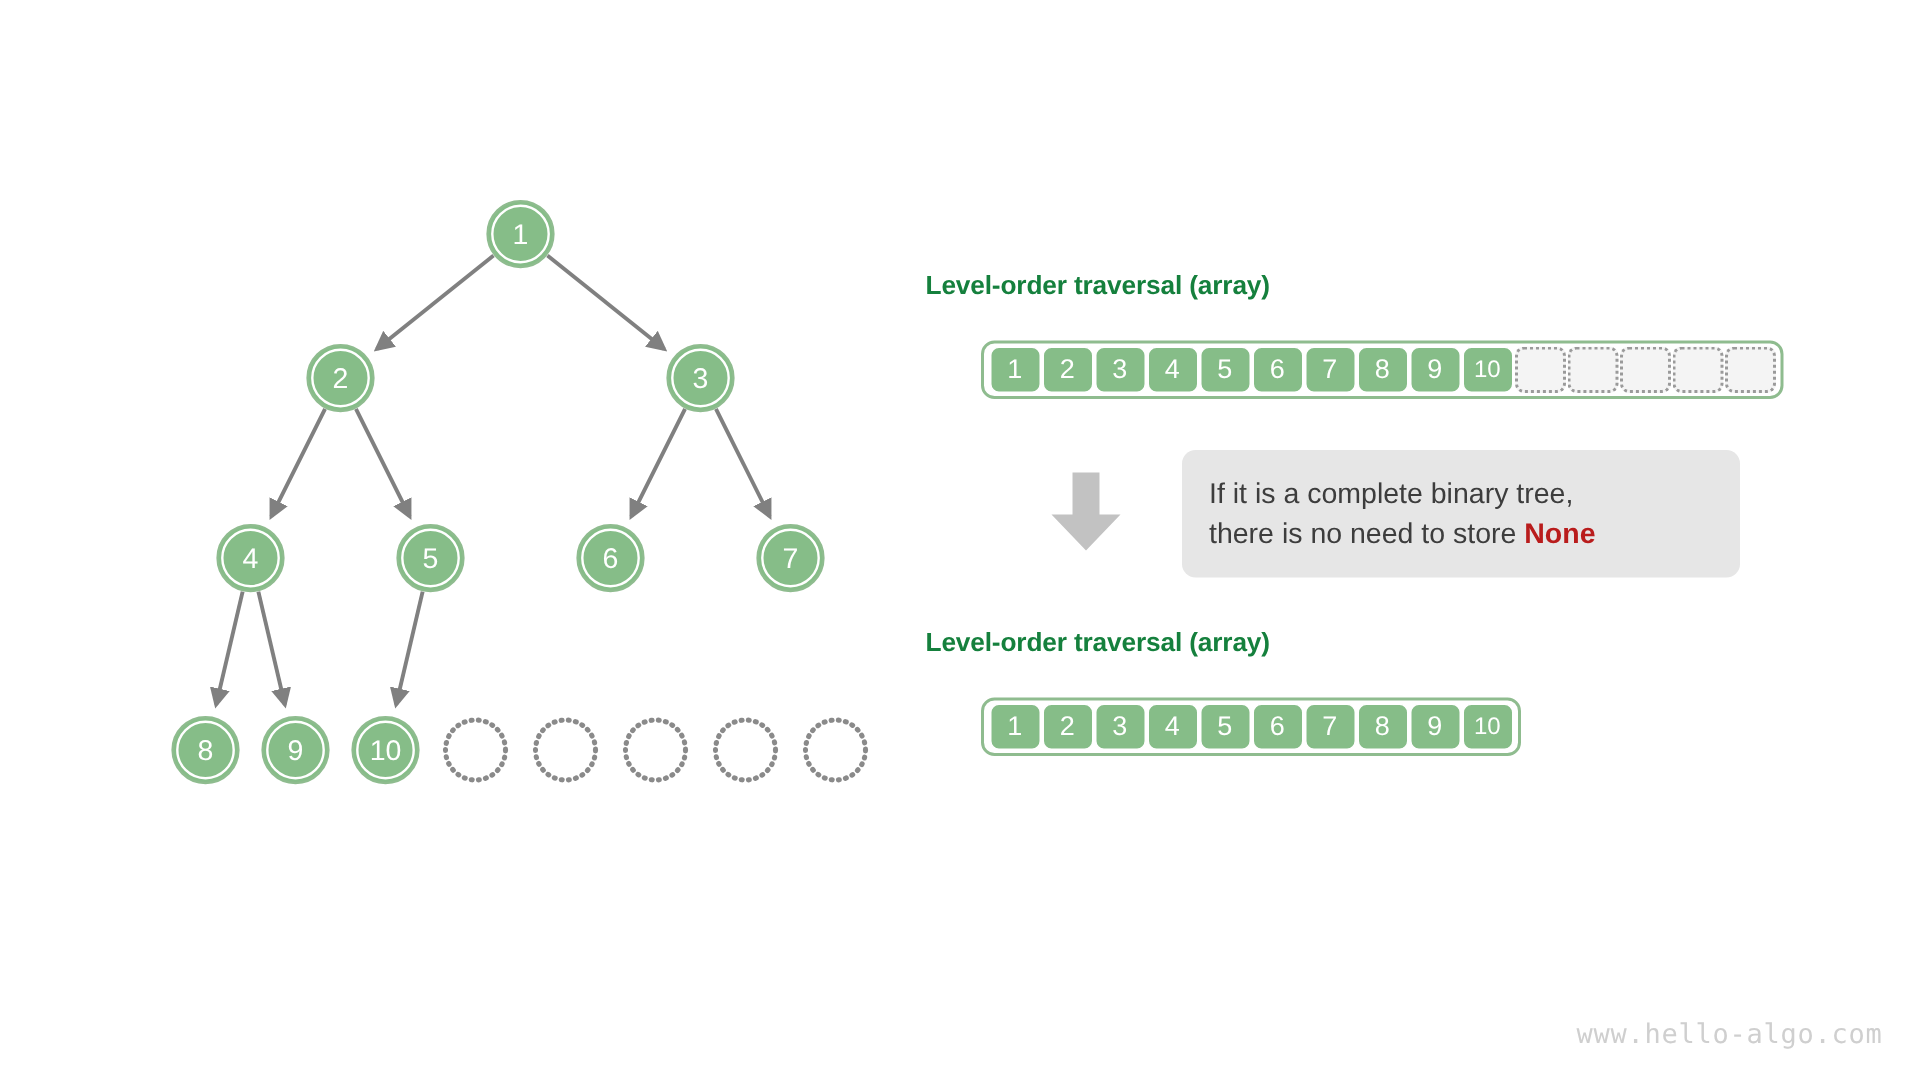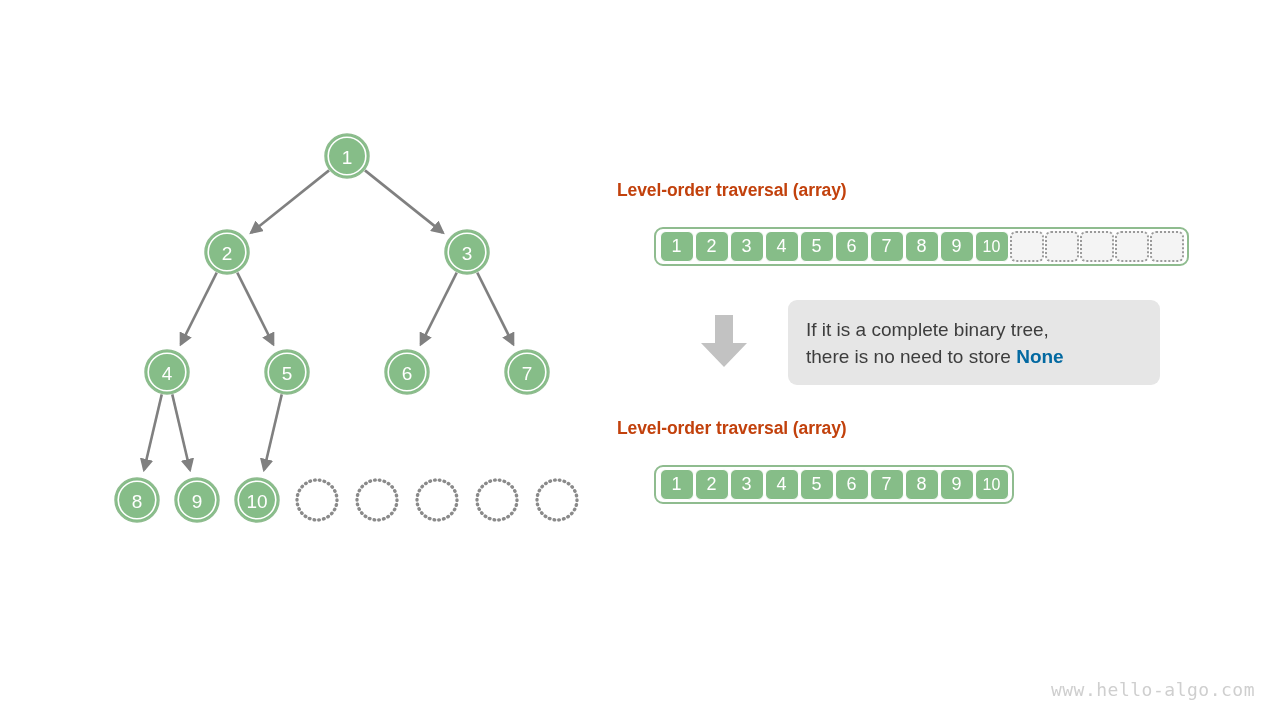--- a/index.html
+++ b/index.html
@@ -39,21 +39,21 @@
     fill: #ffffff;
     text-anchor: middle;
     dominant-baseline: central;
   }
 
   
   .section-title {
     position: absolute;
     font-size: 17.5px;
     font-weight: bold;
-    color: #c2410c;
+    color: #15803d;
     letter-spacing: -0.1px;
     white-space: nowrap;
   }
   #title-array-1 { left: 617px; top: 180px; }
   #title-array-2 { left: 617px; top: 418px; }
 
   .array-box {
     position: absolute;
     display: flex;
     align-items: center;
@@ -109,21 +109,21 @@
     display: flex;
     align-items: center;
     padding: 0 18px;
   }
   #callout-text {
     font-size: 19px;
     line-height: 27px;
     color: #3d3d3d;
   }
   #callout-text .none-word {
-    color: #0369a1;
+    color: #b91c1c;
     font-weight: bold;
   }
 
   
   #watermark {
     position: absolute;
     right: 25px;
     bottom: 20px;
     font-family: "DejaVu Sans Mono", monospace;
     font-size: 18px;

